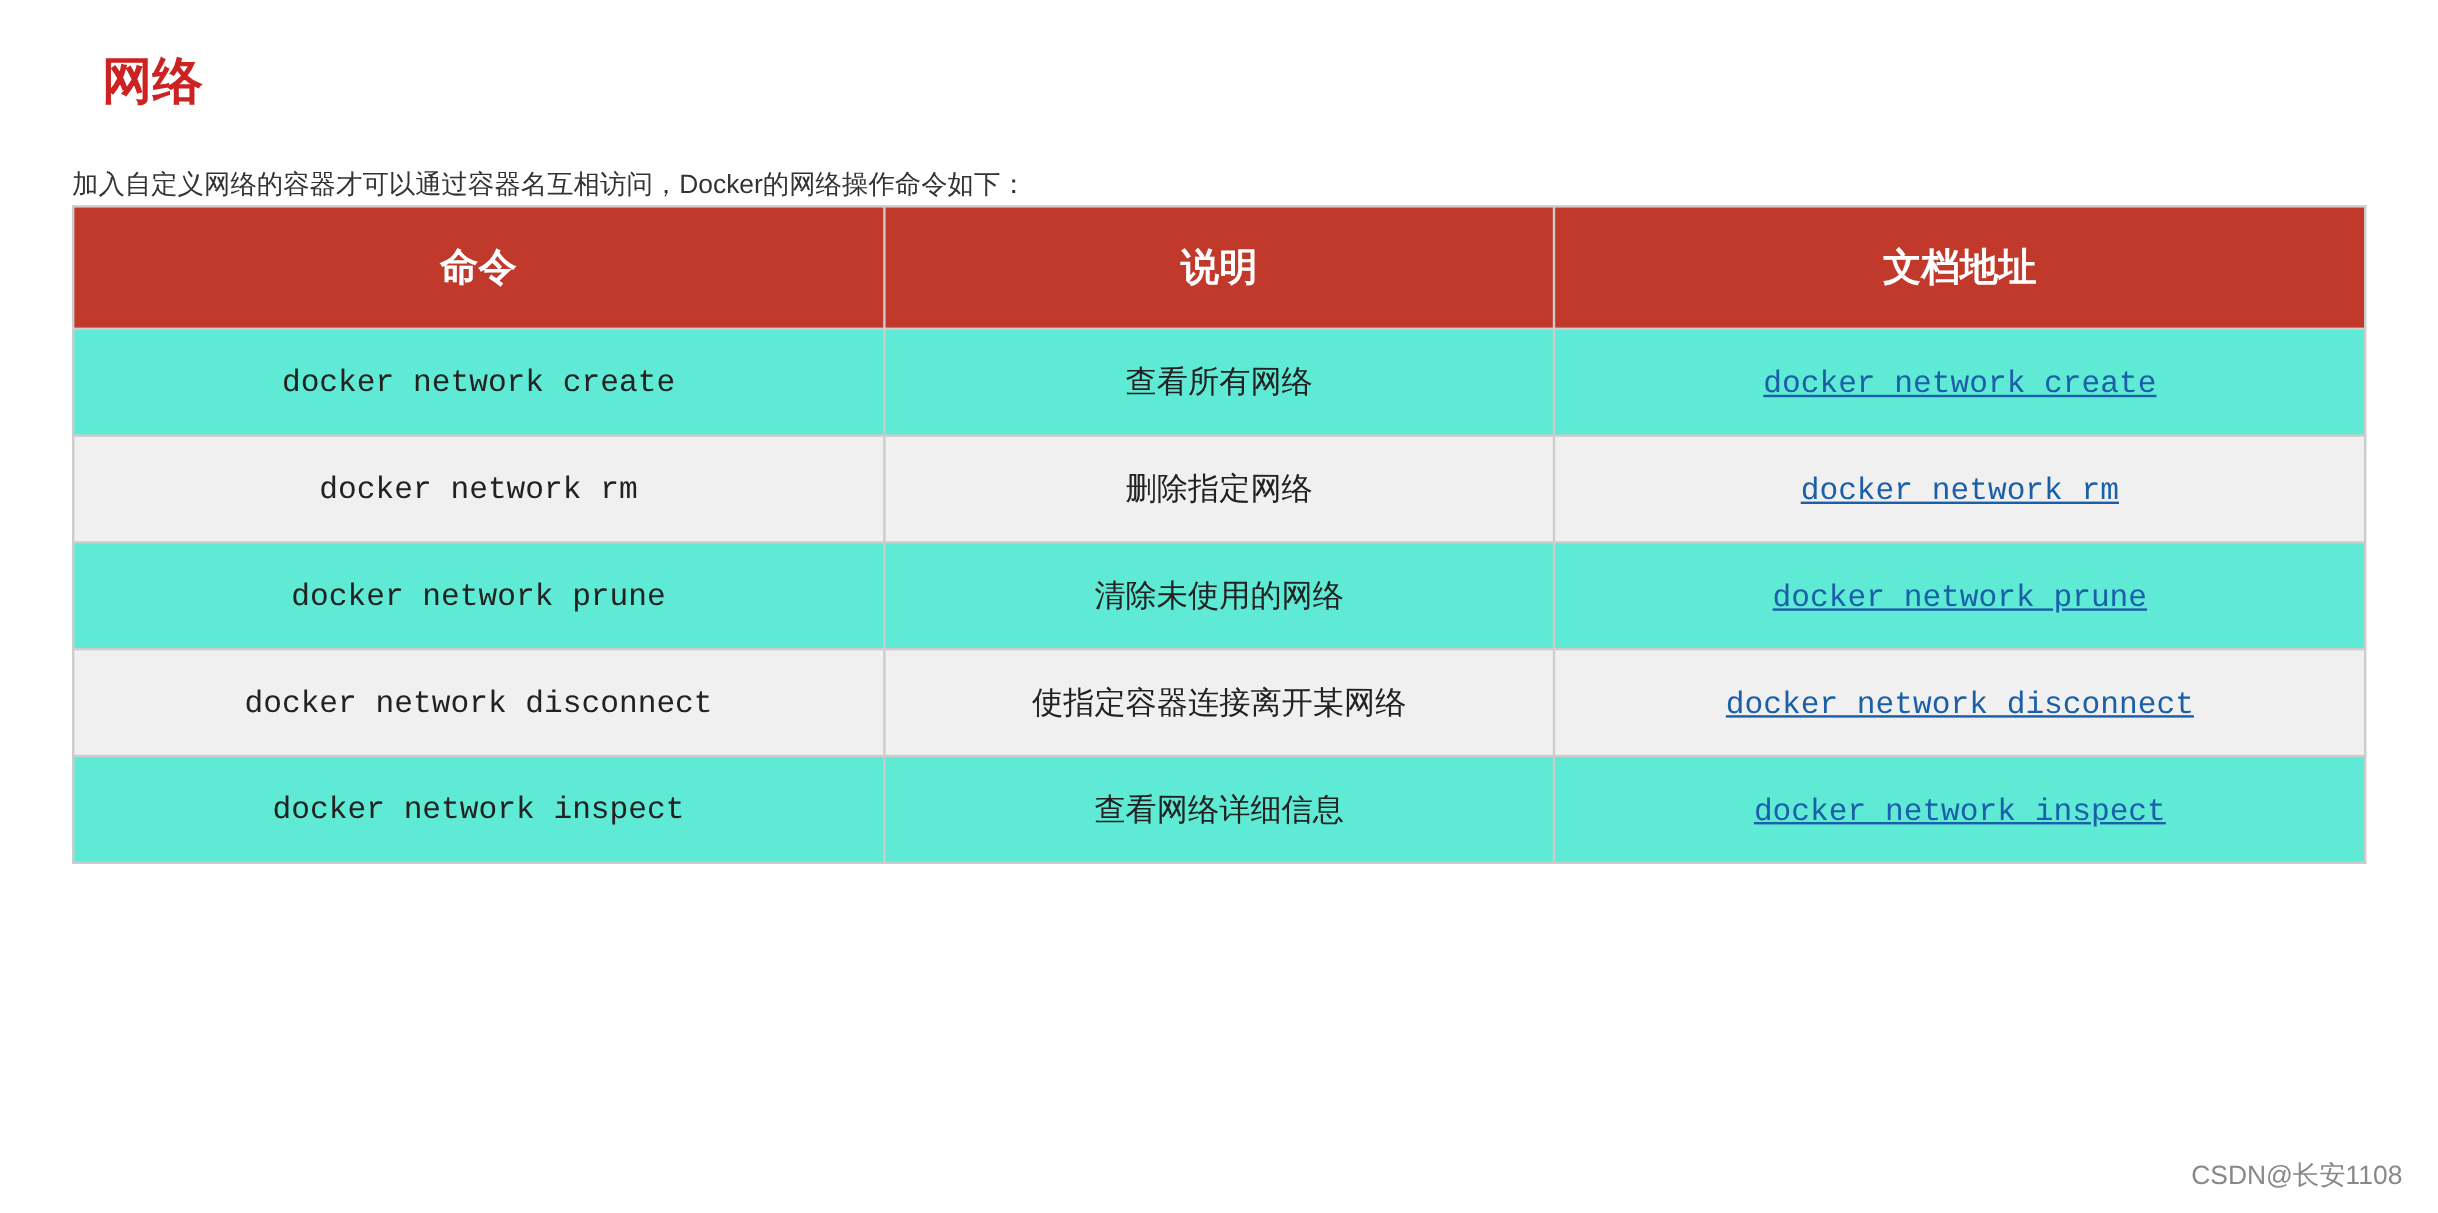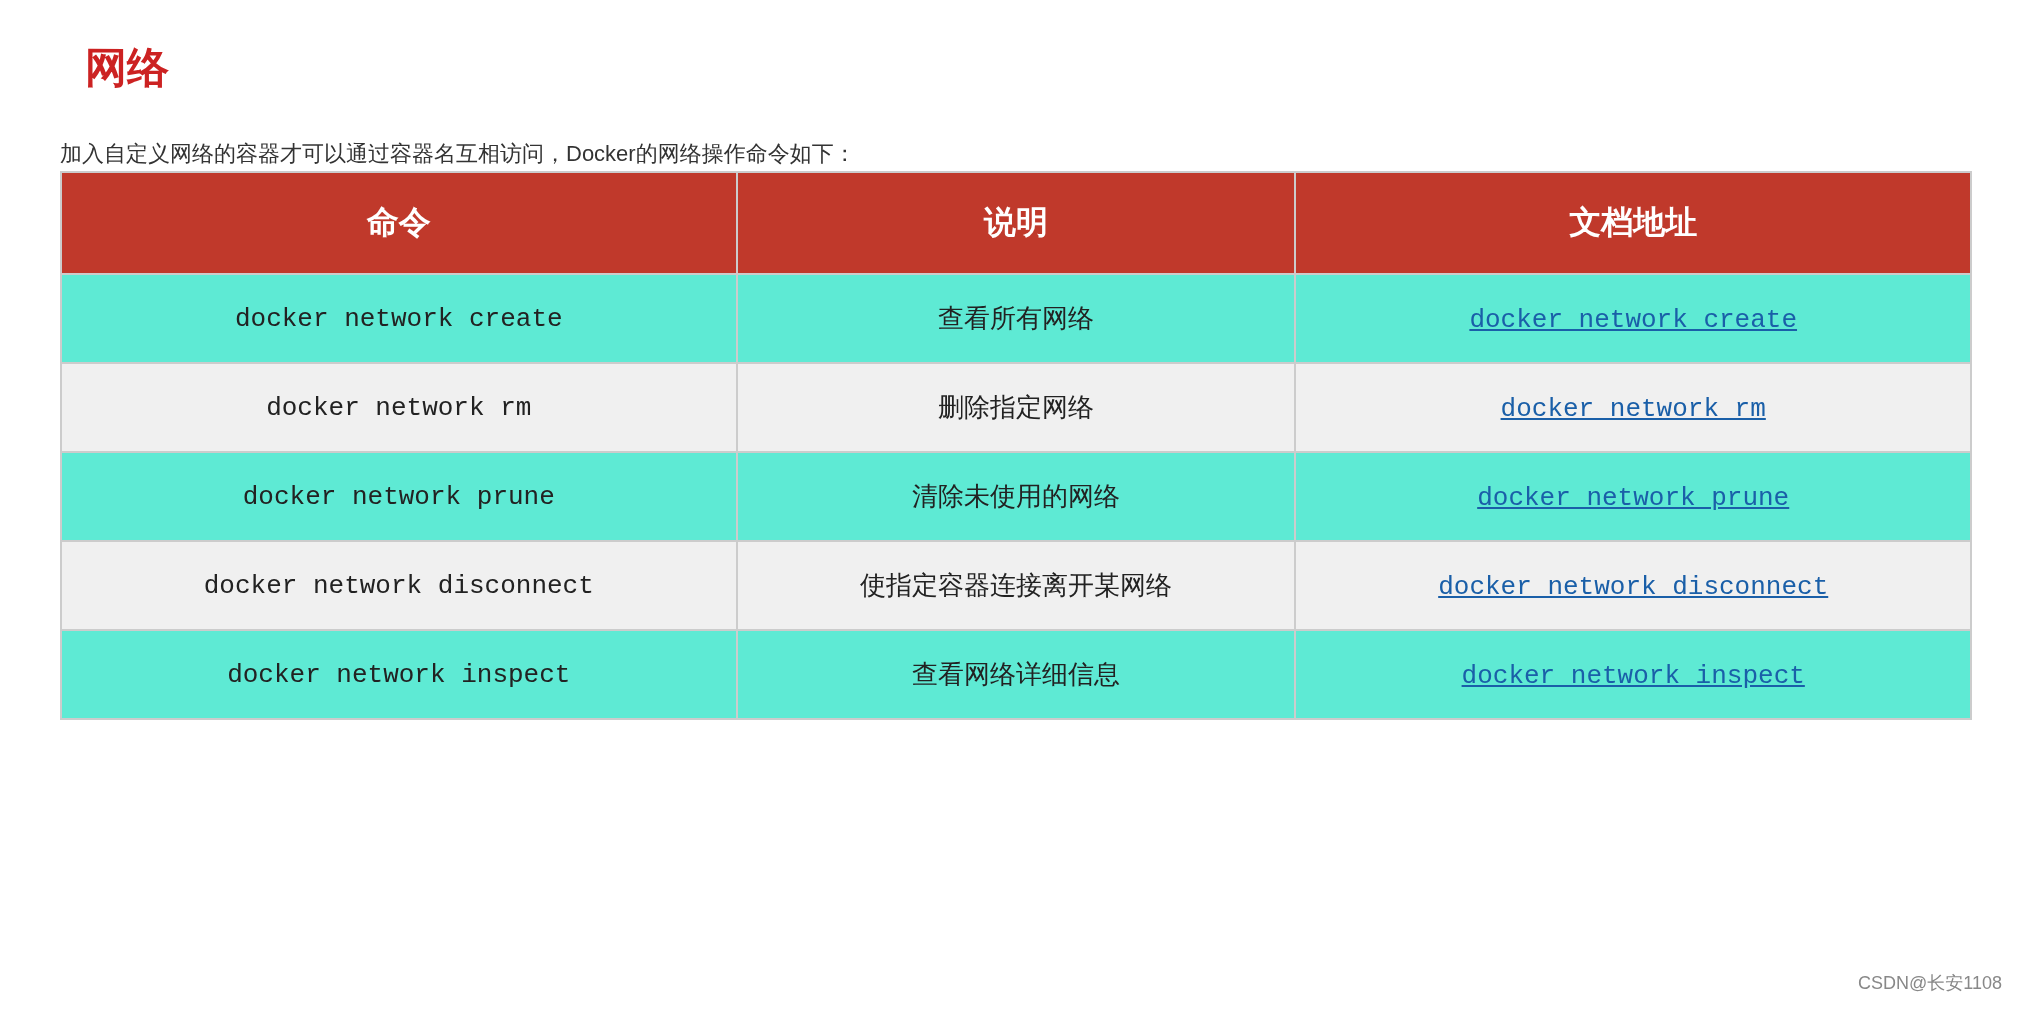--- a/index.html
+++ b/index.html
@@ -74,21 +74,21 @@
       font-size: 26px;
       color: #1a5fa8;
       text-decoration: underline;
       cursor: pointer;
     }
 
     .watermark {
       position: absolute;
       bottom: 16px;
       right: 30px;
-      font-size: 18px;
+      font-size: 22px;
       color: #888888;
     }
   </style>
 </head>
 <body>
 
 <h1 class="page-title">网络</h1>
 
 <p class="intro-text">加入自定义网络的容器才可以通过容器名互相访问，Docker的网络操作命令如下：</p>
 

